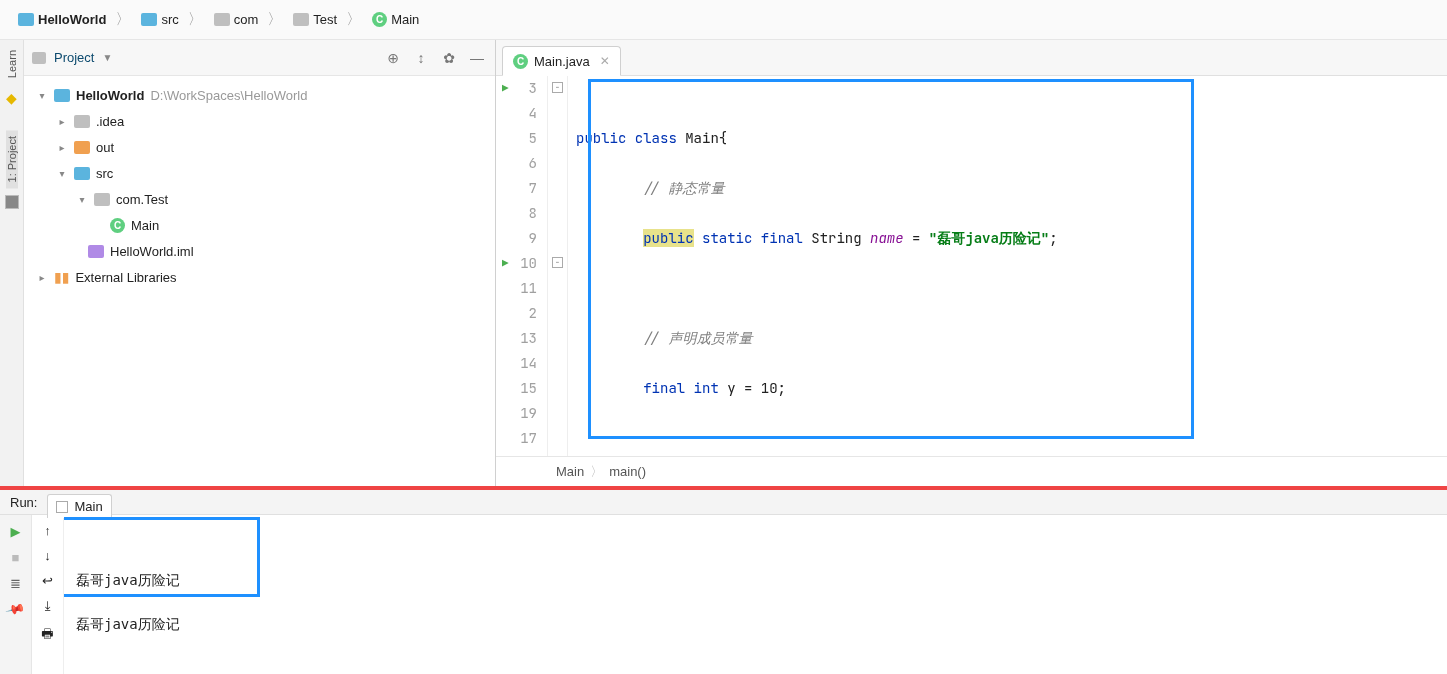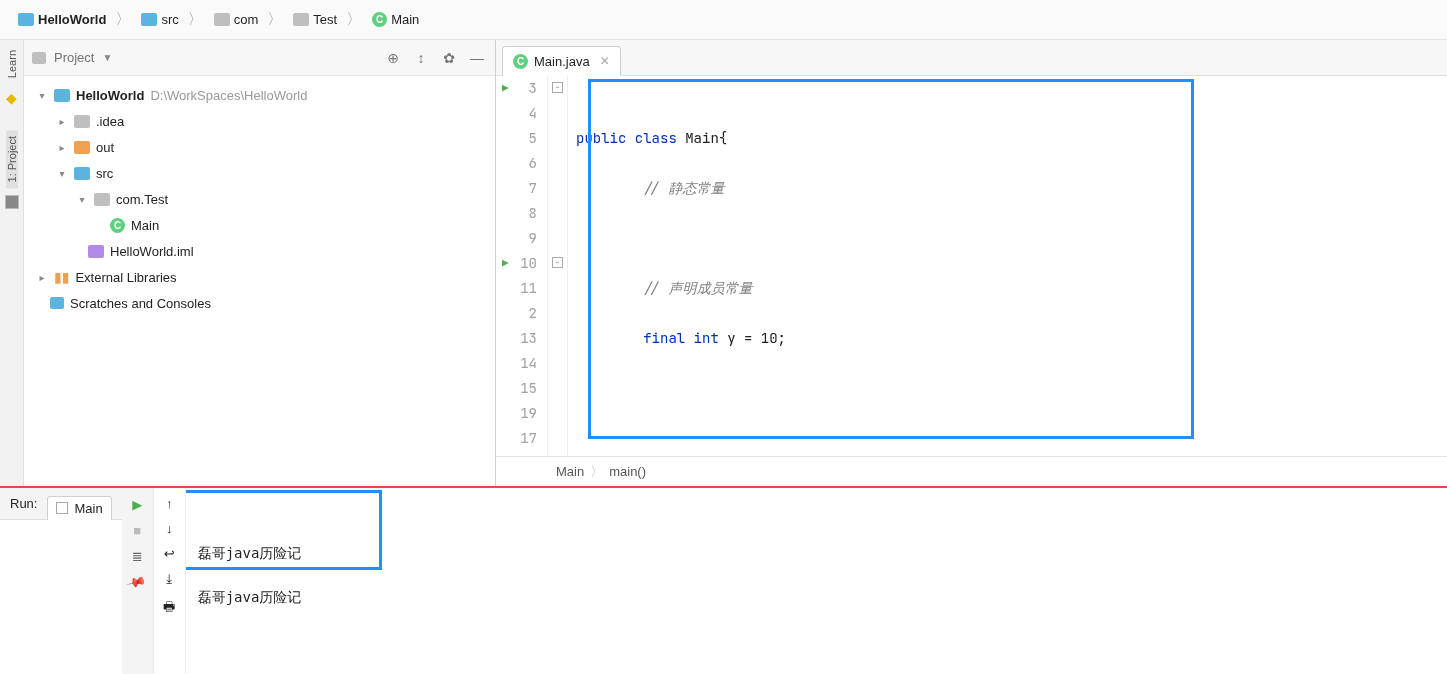--- a/index.html
+++ b/index.html
@@ -12,21 +12,21 @@
   .f-folder { background: #bfbfbf; }
   .f-class { width: 15px; height: 15px; border-radius: 50%; background: #5fcf80; display: inline-flex; align-items: center; justify-content: center; color: #fff; font-size: 10px; font-weight: bold; }
   .bld { font-weight: bold; }
   .main-area { flex: 1; display: flex; position: relative; min-height: 0; }
   .left-gutter { width: 24px; background: #f2f2f2; border-right: 1px solid #e0e0e0; display: flex; flex-direction: column; align-items: center; padding-top: 4px; gap: 6px; font-size: 11px; color: #555; }
   .left-gutter .vlabel { writing-mode: vertical-rl; transform: rotate(180deg); padding: 6px 0; cursor: pointer; }
   .left-gutter .hl { background: #e0e0e0; }
   .sq { width: 14px; height: 14px; border: 1px solid #bbb; }
   .project-panel { width: 472px; background: #fff; border-right: 1px solid #d0d0d0; display: flex; flex-direction: column; }
   .pp-header { height: 36px; border-bottom: 1px solid #e6e6e6; background: #f7f7f7; display: flex; align-items: center; padding: 0 8px; gap: 8px; }
-  .pp-header .title { font-weight: normal; color: #737373; }
+  .pp-header .title { font-weight: normal; color: #0c4a6e; }
   .pp-header .drop { color: #888; font-size: 10px; }
   .pp-header .sp { flex: 1; }
   .pp-header .ic { width: 20px; color: #777; cursor: pointer; text-align: center; font-size: 14px; }
   .tree { padding: 6px 0 6px 8px; overflow: auto; }
   .tnode { display: flex; align-items: center; height: 26px; gap: 6px; padding-left: 4px; cursor: pointer; }
   .tnode .tw { width: 12px; color: #888; font-size: 10px; display: inline-block; text-align: center; }
   .tnode .tlabel .subtle { color: #999; margin-left: 6px; }
   .editor-panel { flex: 1; display: flex; flex-direction: column; min-width: 0; }
   .tab-bar { height: 36px; background: #f7f7f7; border-bottom: 1px solid #e0e0e0; display: flex; align-items: flex-end; }
   .ed-tab { display: flex; align-items: center; gap: 6px; height: 30px; background: #fff; border: 1px solid #d0d0d0; border-bottom: 1px solid #fff; padding: 0 10px; margin-left: 6px; border-radius: 4px 4px 0 0; position: relative; top: 1px; cursor: pointer; }
@@ -40,21 +40,21 @@
   .code-lines { flex: 1; padding-left: 8px; position: relative; white-space: pre; }
   .code-lines .row { height: 25px; }
   .kw { color: #0033b3; font-weight: normal; }
   .com { color: #808080; font-style: italic; }
   .str { color: #067d17; font-weight: bold; }
   .fld { color: #871094; font-style: italic; }
   .hly { background: #e8e28b; }
   .crumb-status { height: 30px; border-top: 1px solid #e6e6e6; display: flex; align-items: center; padding-left: 60px; color: #555; gap: 6px; }
   .crumb-status .cs { color: #bbb; }
   .annot-box { position: absolute; border: 3px solid #1e90ff; pointer-events: none; }
-  .run-panel { border-top: 2px solid #ef4444; display: flex; height: 188px; }
+  .run-panel { border-top: 4px solid #ef4444; display: flex; flex-direction: column; height: 188px; }
   .run-header { height: 32px; background: #f4f4f4; border-bottom: 1px solid #e0e0e0; display: flex; align-items: center; padding: 0 10px; gap: 10px; }
   .run-header .tab { display: flex; align-items: center; gap: 6px; padding: 4px 8px; background: #fff; border: 1px solid #d0d0d0; border-bottom: none; position: relative; top: 4px; border-radius: 3px 3px 0 0; cursor: pointer; }
   .run-body { flex: 1; display: flex; }
   .run-gutter { width: 32px; background: #f4f4f4; border-right: 1px solid #e6e6e6; display: flex; flex-direction: column; align-items: center; padding-top: 8px; gap: 10px; }
   .run-gutter .g { width: 16px; height: 16px; display: flex; align-items: center; justify-content: center; cursor: pointer; color: #666; font-size: 13px; }
   .run-gutter .g.play { color: #4caf50; }
   .run-gutter .g.stop { color: #bbb; }
   .run-gutter2 { width: 32px; border-right: 1px solid #eee; display: flex; flex-direction: column; align-items: center; padding-top: 8px; gap: 10px; }
   .console { flex: 1; padding: 10px 12px; font-family: Consolas, monospace; font-size: 14px; line-height: 22px; color: #222; position: relative; white-space: pre; overflow: hidden; }
   .cmd { color: #555; }
@@ -142,24 +142,20 @@
       </div>
       <div class="tnode" style="padding-left:38px">
         <span style="width:12px"></span>
         <span class="f-icon" style="background:#b08ae6"></span>
         <span class="tlabel">HelloWorld.iml</span>
       </div>
       <div class="tnode" style="padding-left:4px">
         <span class="tw">▸</span>
         <span style="color:#f0a050;font-size:14px">▮▮</span>
         <span class="tlabel">External Libraries</span>
-      </div>
-      <div class="tnode" style="padding-left:18px">
-        <span class="f-icon" style="background:#5bb4de;width:14px;height:12px;position:relative"></span>
-        <span class="tlabel">Scratches and Consoles</span>
       </div>
     </div>
   </div>
 
   <div class="editor-panel">
     <div class="tab-bar">
       <div class="ed-tab">
         <span class="f-class">C</span>
         <span>Main.java</span>
         <span class="close">✕</span>
@@ -185,20 +181,21 @@
           <div class="ln">17</div>
       </div>
       <div class="fold-col">
         <div class="fm" style="top:6px">−</div>
         <div class="fm" style="top:181px">−</div>
       </div>
       <div class="code-lines">
         <div class="annot-box" style="left:20px;top:3px;width:606px;height:360px"></div>
 <div class="row"><span class="kw">public</span> <span class="kw">class</span><span> Main{</span></div>
 <div class="row">        <span class="com">// 静态常量</span></div>
+<div class="row">        <span class="kw hly">public</span> <span class="kw">static</span> <span class="kw">final</span> <span>String </span><span class="fld">name</span><span> = </span><span class="str">"磊哥java历险记"</span><span>;</span></div>
 <div class="row"></div>
 <div class="row">        <span class="com">// 声明成员常量</span></div>
 <div class="row">        <span class="kw">final</span> <span class="kw">int</span><span> y = 10;</span></div>
 <div class="row"></div>
 
 
 
 
 
 

